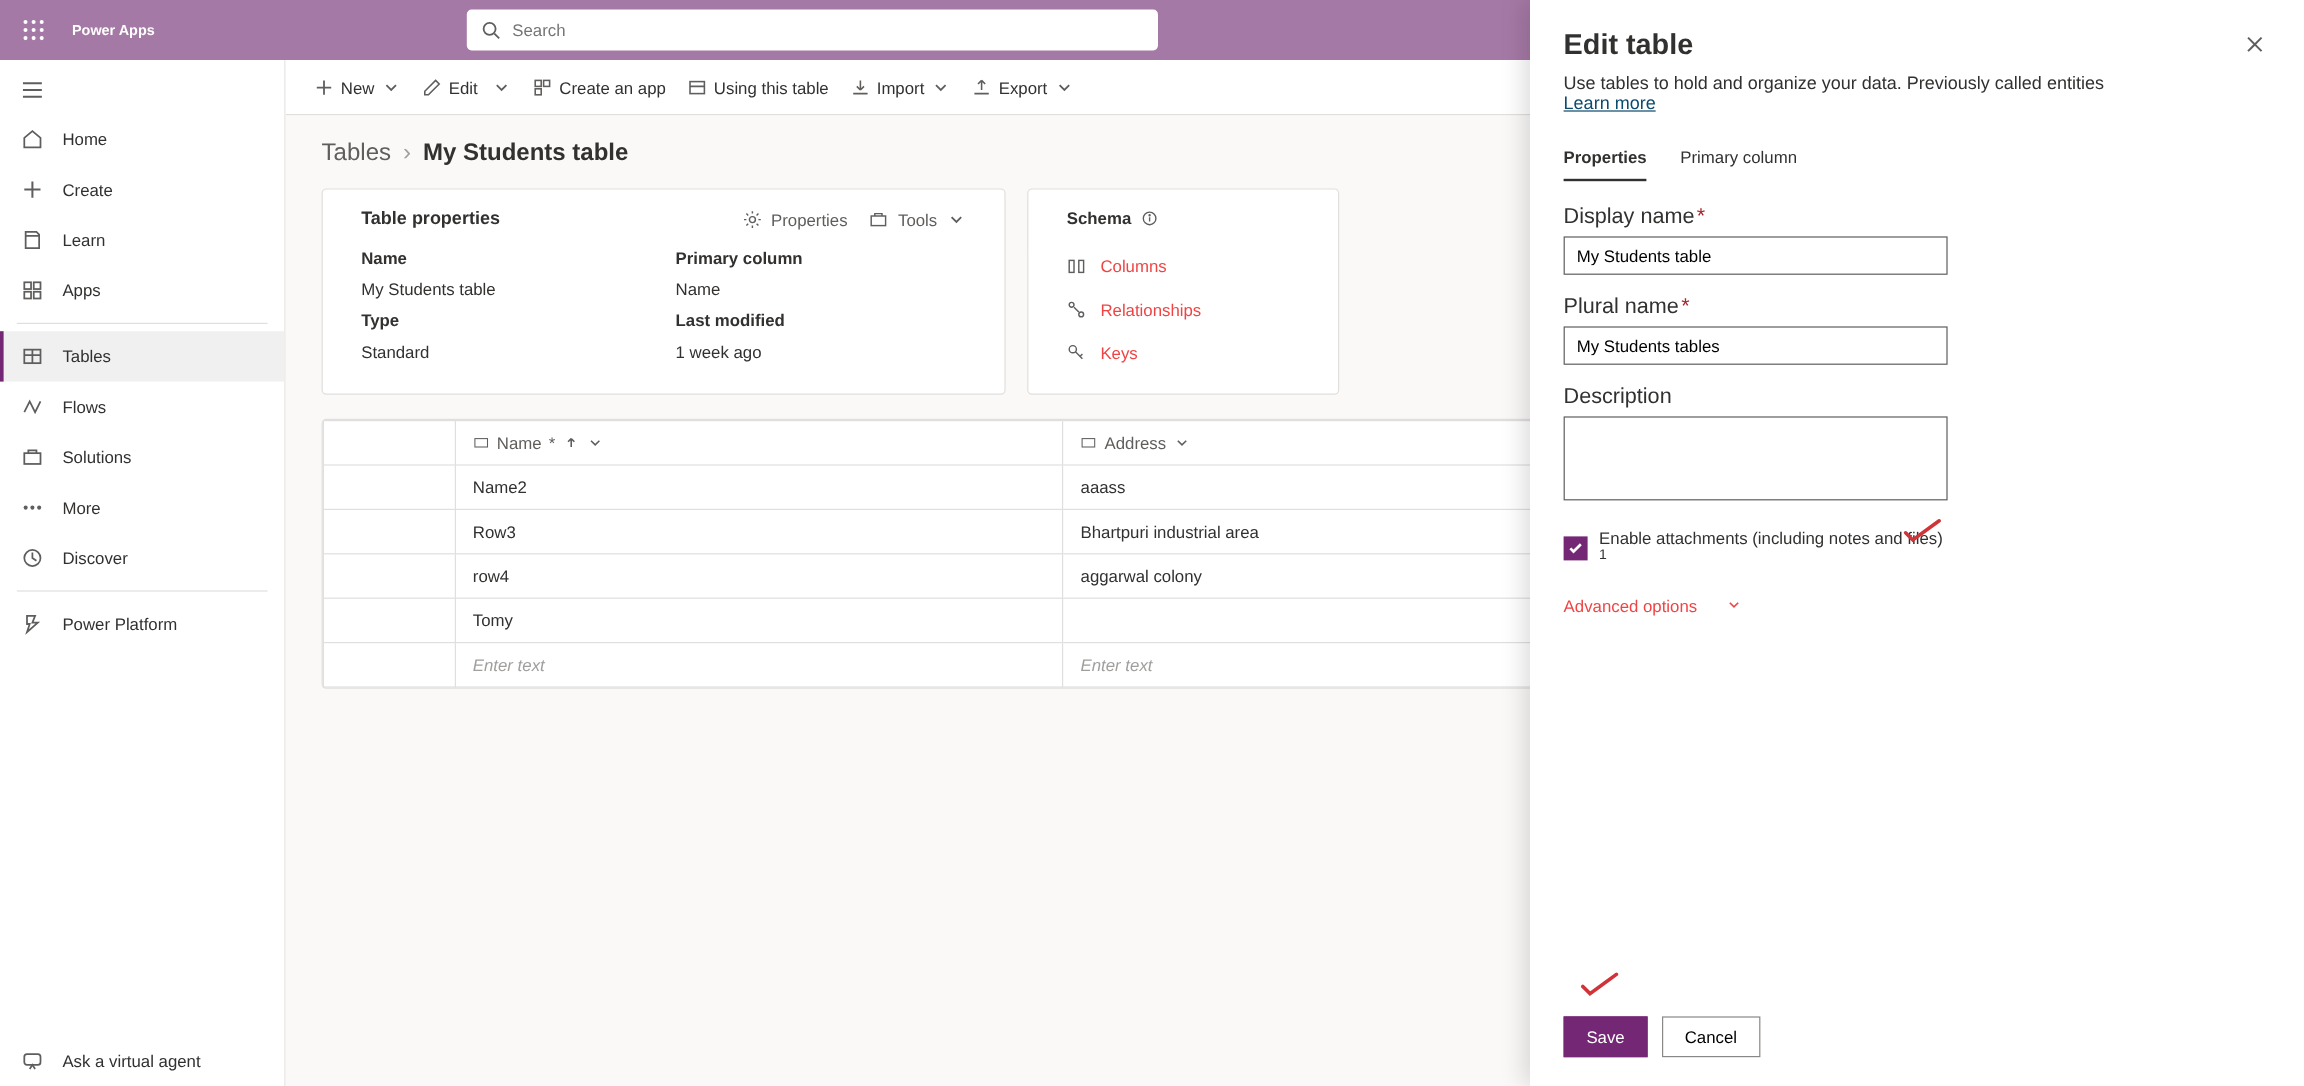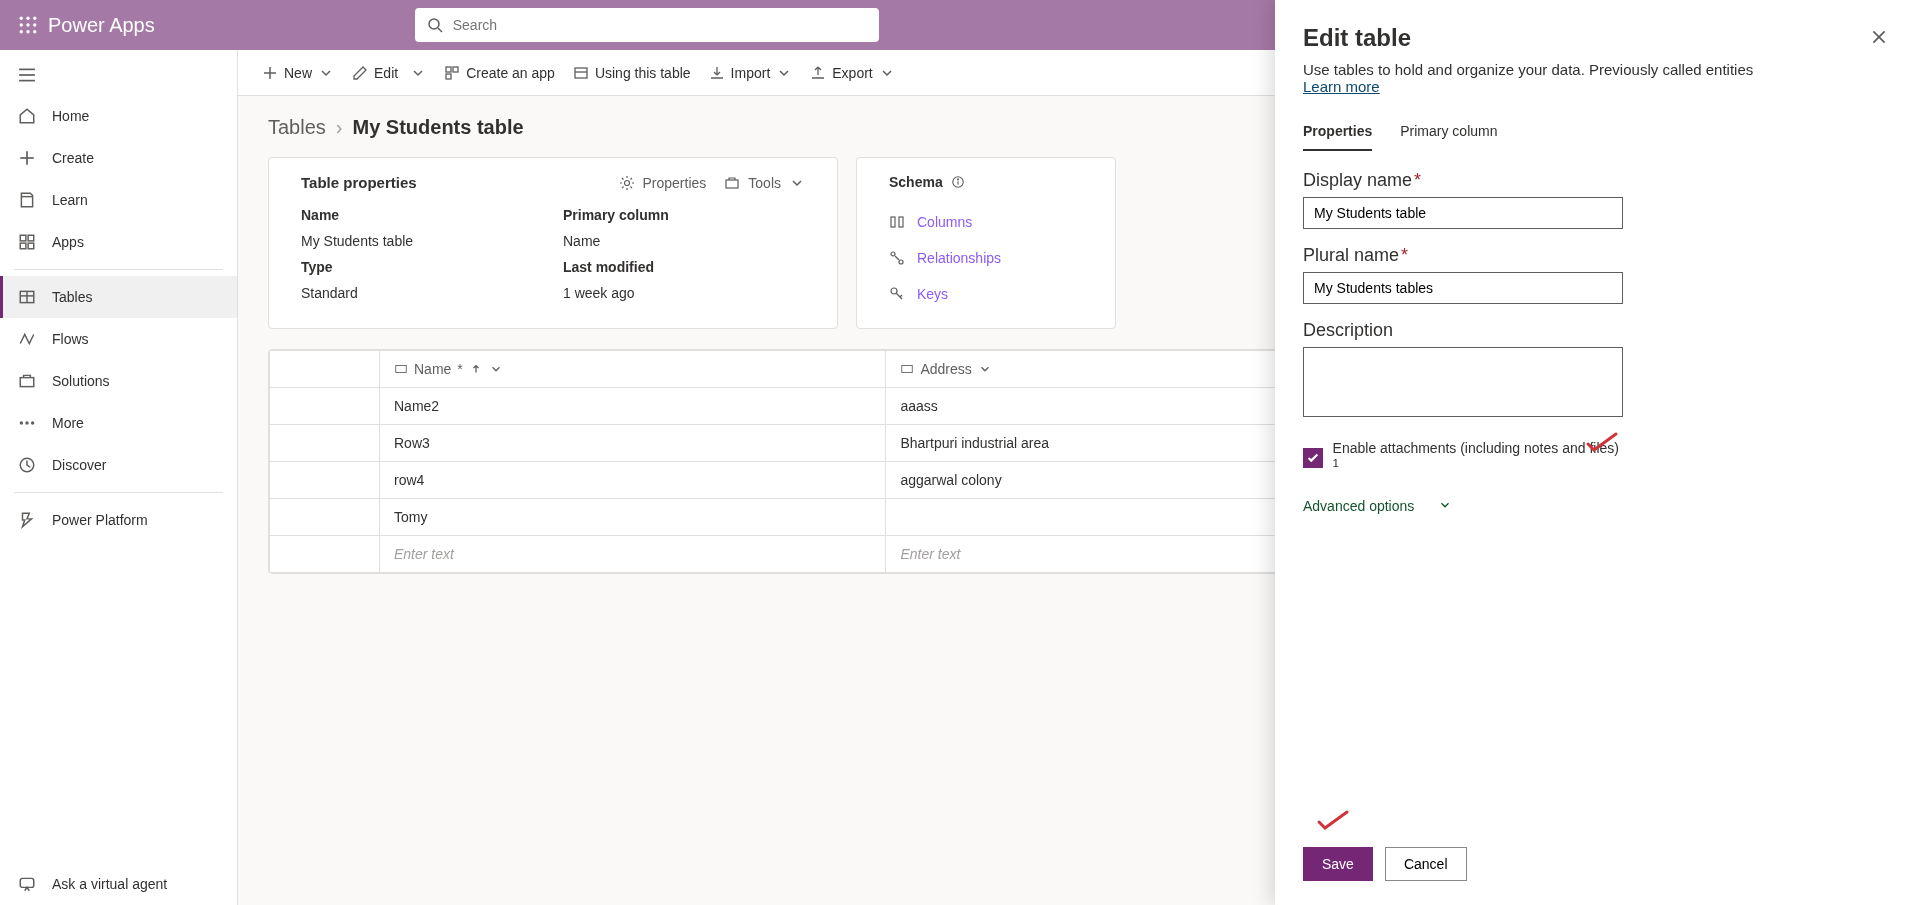--- a/index.html
+++ b/index.html
@@ -1,21 +1,21 @@
 <!DOCTYPE html>
 <html><head>
 <meta charset="utf-8">
 <style>
 * { box-sizing: border-box; margin: 0; padding: 0; font-family: "Segoe UI", -apple-system, sans-serif; }
 body { background: #fff; color: #323130; font-size: 14px; overflow: hidden; }
 
 .app-header { height: 50px; background: #a579a5; display: flex; align-items: center; padding: 0 8px; color: #fff; }
 .waffle-icon { width: 40px; height: 40px; display: flex; align-items: center; justify-content: center; cursor: pointer; }
-.app-title { font-size: 20px; font-weight: 400; margin-left: 0; }
-.search-box { margin-left: 260px; background: #fff; border-radius: 4px; width: 464px; height: 34px; display: flex; align-items: center; padding: 0 12px; }
+.app-title { font-size: 12px; font-weight: 700; margin-left: 12px; }
+.search-box { margin-left: 260px; background: #fff; border-radius: 4px; width: 576px; height: 34px; display: flex; align-items: center; padding: 0 12px; }
 .search-box svg { color: #605e5c; flex-shrink: 0; }
 .search-box input { border: none; outline: none; margin-left: 10px; font-size: 14px; width: 100%; color: #323130; }
 
 .body-layout { display: flex; height: calc(100vh - 50px); }
 .sidebar { width: 238px; border-right: 1px solid #e1dfdd; display: flex; flex-direction: column; padding-top: 8px; }
 .hamburger { padding: 8px 18px; cursor: pointer; }
 .nav-item { display: flex; align-items: center; height: 42px; padding: 0 18px; gap: 16px; cursor: pointer; color: #323130; }
 .nav-item.active { background: #f0f0f0; border-left: 3px solid #742774; padding-left: 15px; font-weight: 500; }
 .nav-item svg, .hamburger svg { width: 18px; height: 18px; color: #605e5c; flex-shrink: 0; }
 .nav-divider { height: 1px; background: #e1dfdd; margin: 6px 14px; }
@@ -38,21 +38,21 @@
 .card-head { display: flex; align-items: center; justify-content: space-between; margin-bottom: 16px; }
 .card-title { font-weight: 600; font-size: 15px; }
 .card-actions { display: flex; gap: 18px; }
 .card-action { display: flex; align-items: center; gap: 8px; color: #605e5c; cursor: pointer; }
 .card-action svg { width: 16px; height: 16px; }
 .props-grid { display: grid; grid-template-columns: 1fr 1fr; gap: 10px 20px; }
 .prop-label { font-weight: 600; font-size: 14px; color: #323130; }
 .prop-value { font-size: 14px; color: #323130; }
 .card.schema { width: 260px; }
 .schema-head { display: flex; align-items: center; gap: 8px; margin-bottom: 14px; font-weight: 600; }
-.schema-item { display: flex; align-items: center; gap: 12px; padding: 10px 0; cursor: pointer; color: #8b5cf6; }
+.schema-item { display: flex; align-items: center; gap: 12px; padding: 10px 0; cursor: pointer; color: #ef4444; }
 .schema-item svg { width: 16px; height: 16px; color: #605e5c; }
 
 .data-section { background: #fff; border: 1px solid #e1dfdd; border-radius: 4px; }
 .data-head { display: flex; align-items: center; gap: 12px; padding: 12px 18px; }
 .data-head svg { width: 20px; height: 20px; color: #605e5c; }
 .data-head .title { font-weight: 500; }
 table.data { width: 100%; border-collapse: collapse; }
 table.data th, table.data td { border: 1px solid #e1dfdd; padding: 10px 14px; text-align: left; font-weight: normal; font-size: 14px; }
 table.data th { background: #fff; color: #605e5c; }
 table.data th .th-inner { display: flex; align-items: center; gap: 6px; }
@@ -72,21 +72,21 @@
 .panel-tab { padding: 6px 0 10px; cursor: pointer; color: #323130; }
 .panel-tab.active { font-weight: 600; border-bottom: 2px solid #323130; }
 .form { margin-top: 18px; display: flex; flex-direction: column; gap: 16px; max-width: 320px; }
 .form-field label { display: block; font-size: 18px; color: #323130; margin-bottom: 6px; }
 .form-field .req { color: #a4262c; margin-left: 2px; }
 .form-field input[type=text], .form-field textarea { width: 100%; border: 1px solid #605e5c; padding: 7px 10px; font-size: 14px; font-family: inherit; }
 .form-field textarea { height: 70px; resize: none; }
 .checkbox-row { display: flex; align-items: center; gap: 10px; margin-top: 4px; }
 .checkbox { width: 20px; height: 20px; background: #742774; display: flex; align-items: center; justify-content: center; cursor: pointer; }
 .checkbox svg { width: 14px; height: 14px; color: #fff; }
-.adv-options { display: flex; align-items: flex-start; gap: 24px; color: #14532d; cursor: pointer; margin-top: 6px; }
+.adv-options { display: flex; align-items: flex-start; gap: 24px; color: #ef4444; cursor: pointer; margin-top: 6px; }
 .panel-footer { margin-top: auto; display: flex; gap: 12px; padding-top: 20px; }
 .btn { padding: 8px 18px; font-size: 14px; cursor: pointer; border: 1px solid #8a8886; background: #fff; }
 .btn.primary { background: #742774; color: #fff; border-color: #742774; }
 
 
 .annot { position: absolute; pointer-events: none; }
 .annot svg { width: 36px; height: 24px; }
 </style>
 </head>
 <body>

